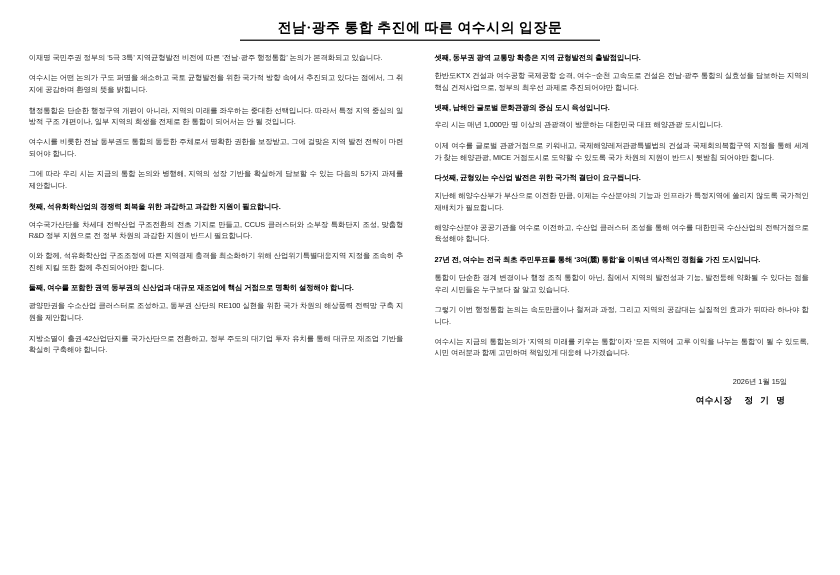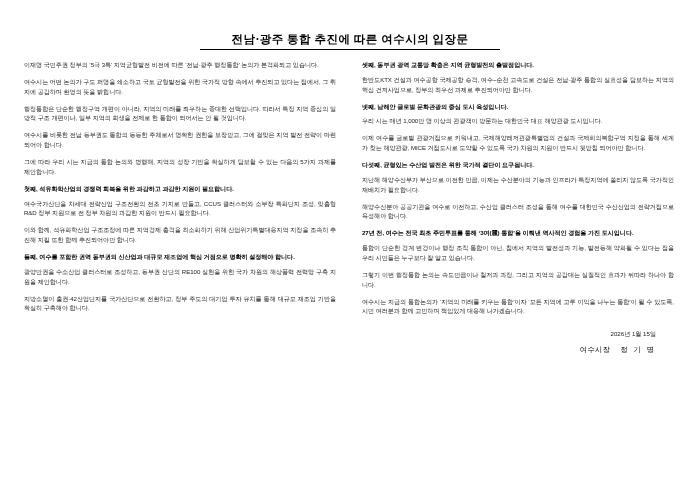--- a/index.html
+++ b/index.html
@@ -12,21 +12,21 @@
     background: #ffffff;
     font-family: "Liberation Sans", sans-serif;
     color: #1a1a1a;
     overflow: hidden;
   }
   .page {
     position: relative;
     width: 700px;
     height: 479px;
     box-sizing: border-box;
-    padding: 26px 24px 8px 24px;
+    padding: 10px 24px 8px 24px;
   }
   .doc-title {
     text-align: center;
     font-size: 11.5px;
     font-weight: bold;
     letter-spacing: 0.5px;
     margin: 6px 0 2px 0;
     color: #000000;
     font-family: "Liberation Serif", serif;
   }
@@ -67,21 +67,21 @@
     text-align: right;
     padding-right: 18px;
   }
   .sig-date {
     font-size: 6.1px;
     color: #222222;
     margin-bottom: 6px;
   }
   .sig-name {
     font-size: 7.2px;
-    font-weight: normal;
+    font-weight: bold;
     color: #000000;
     letter-spacing: 2px;
   }
   .sig-name .role {
     margin-right: 10px;
     letter-spacing: 0.5px;
   }
 </style>
 </head>
 <body>

